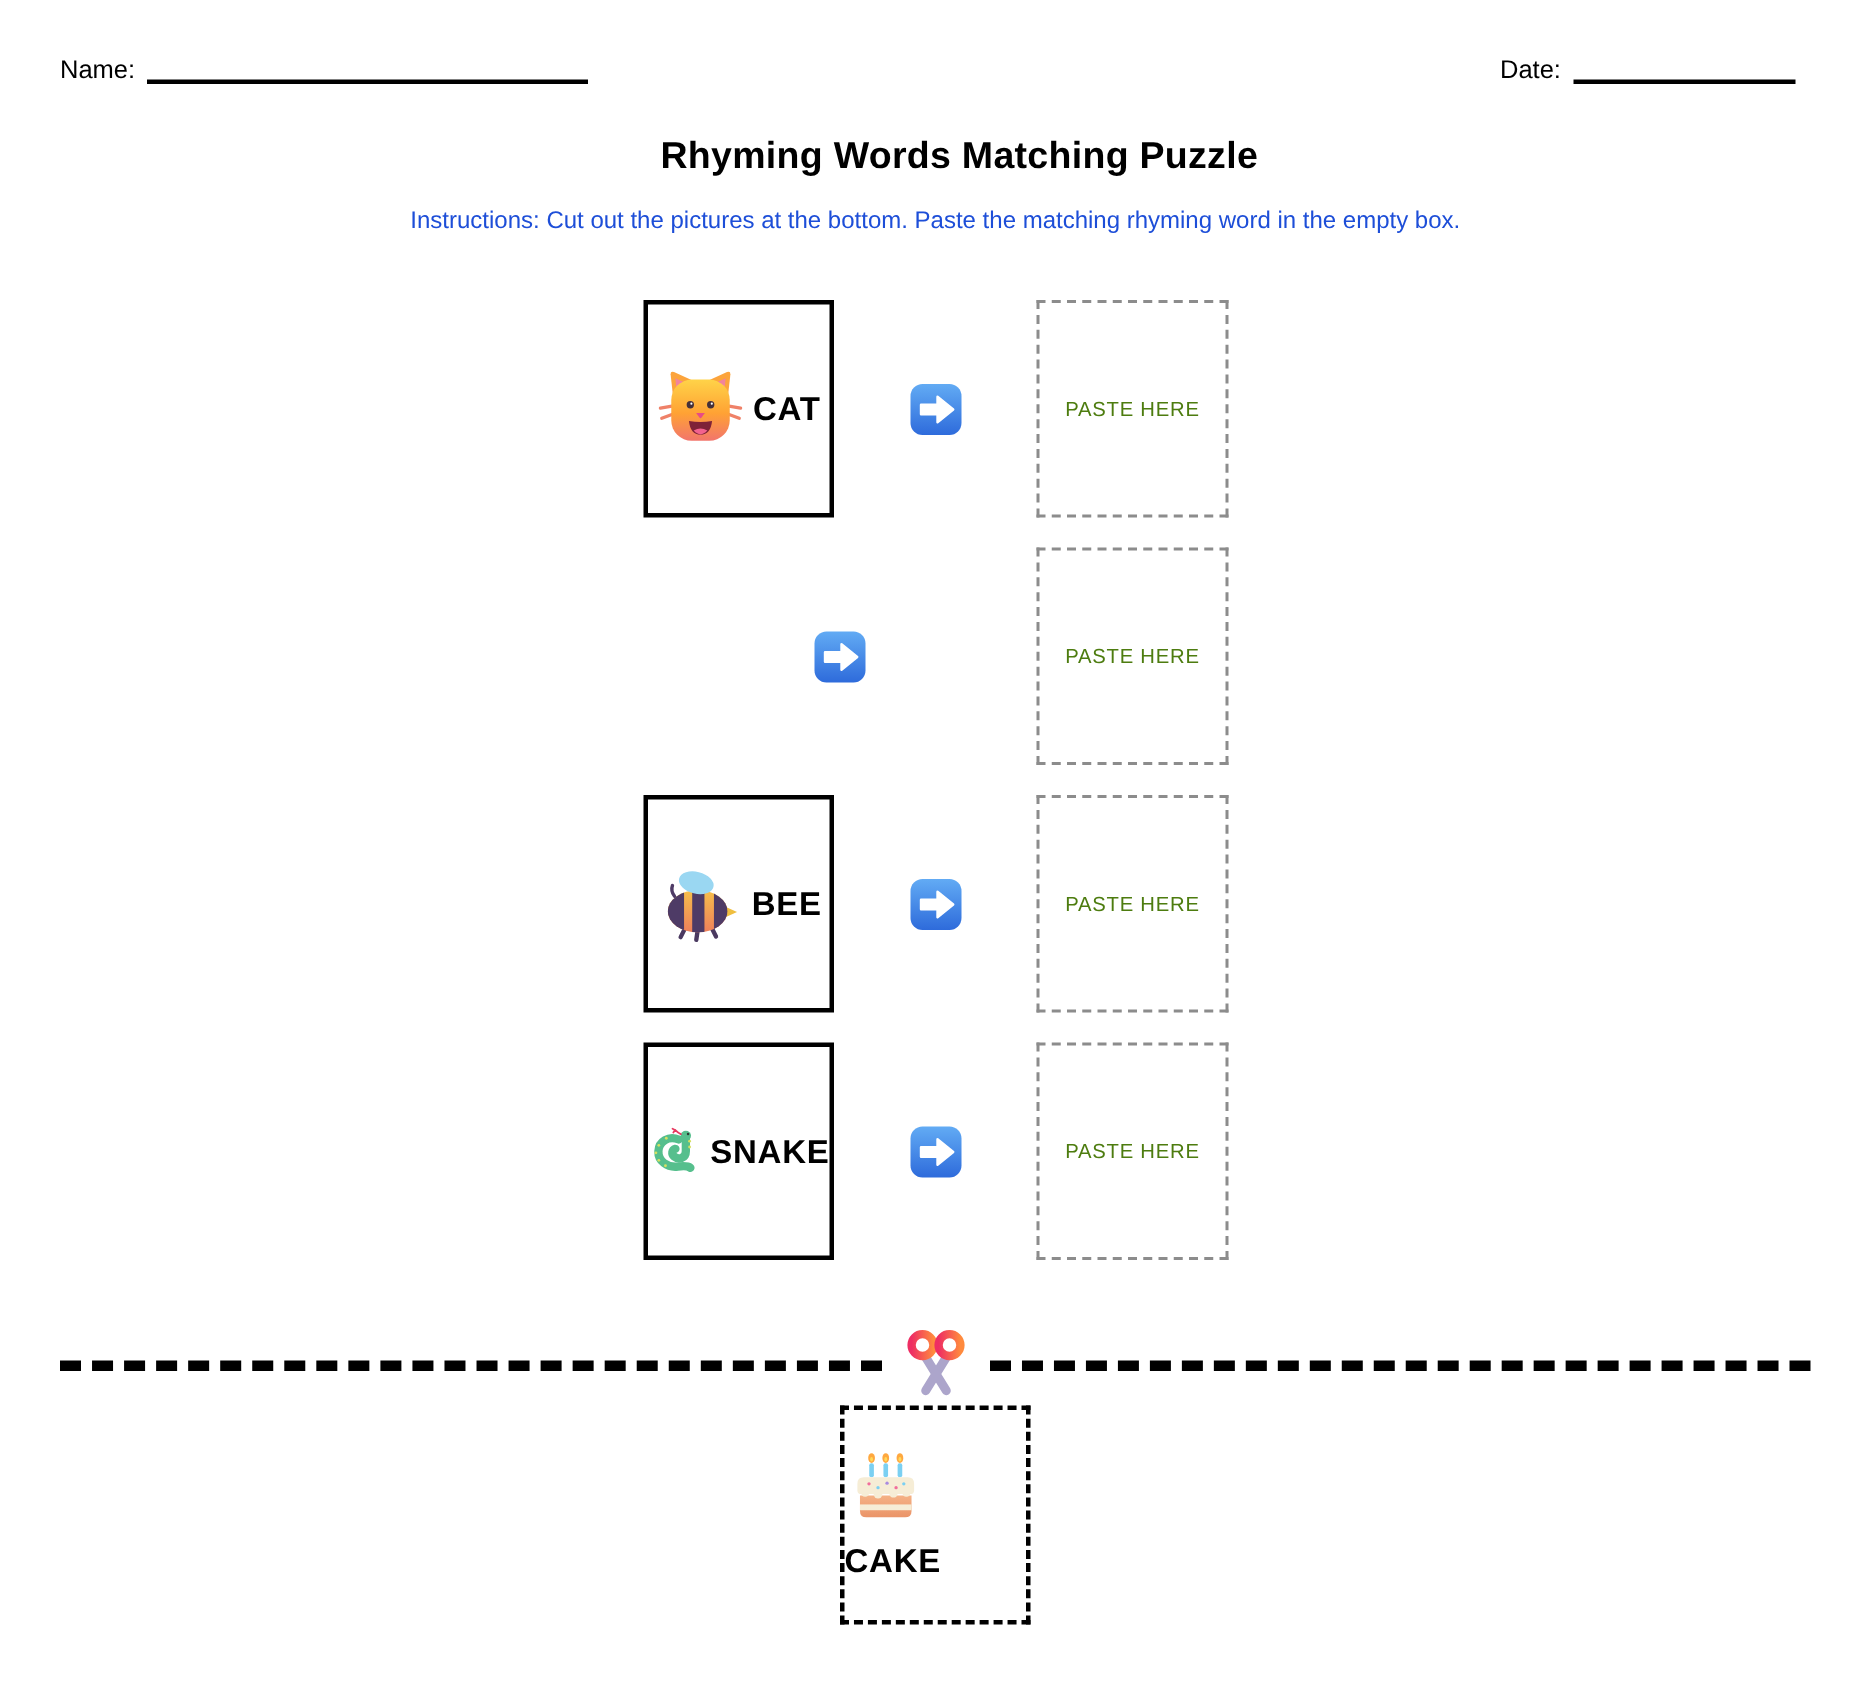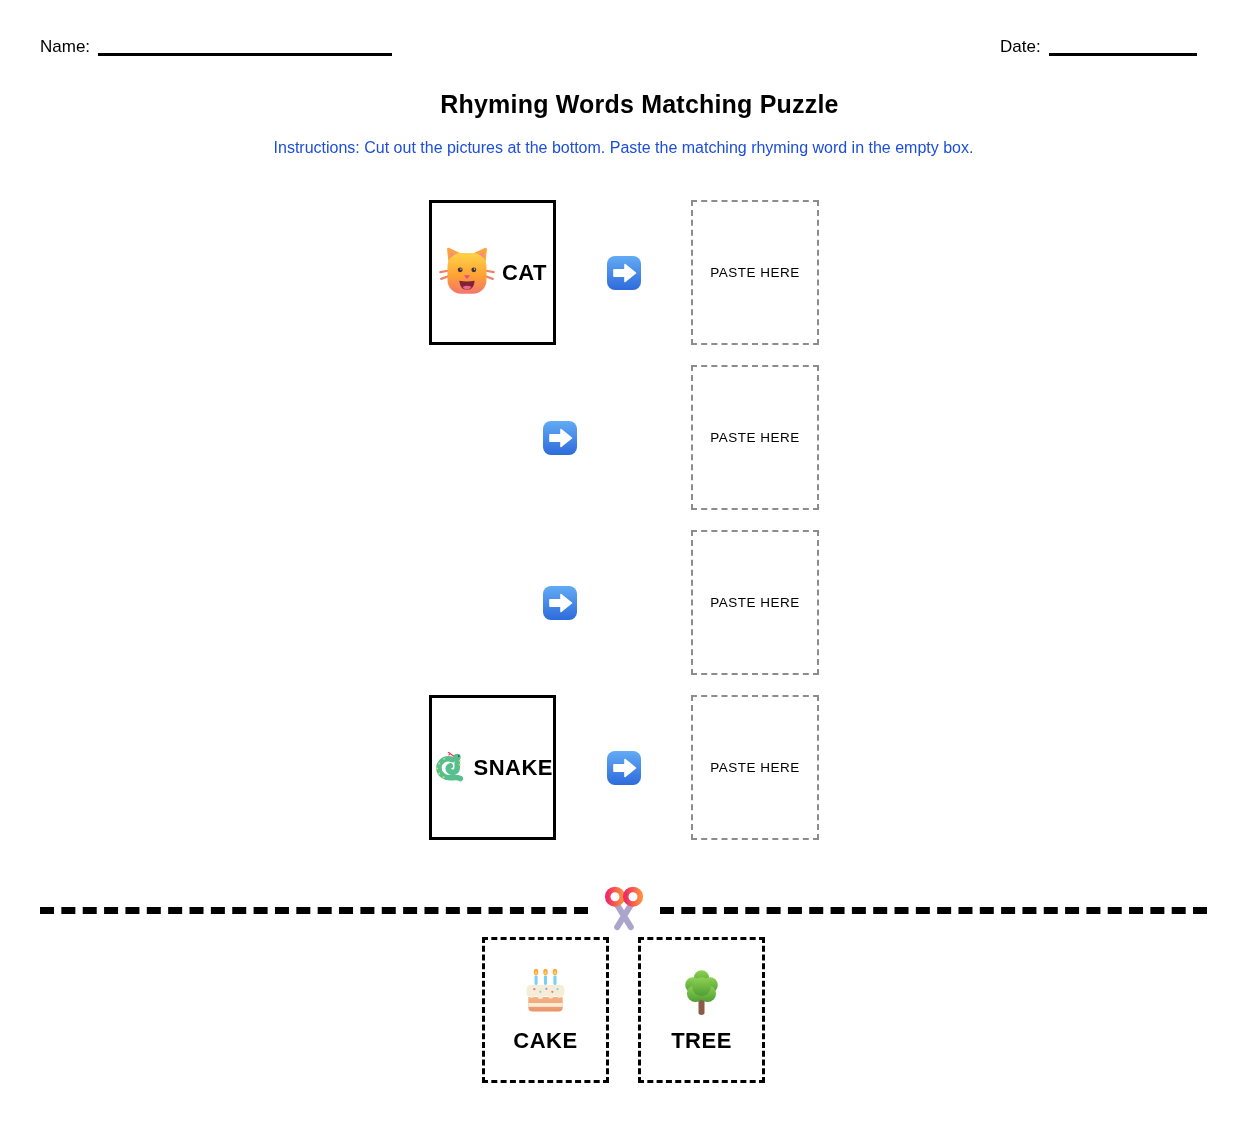--- a/index.html
+++ b/index.html
@@ -23,36 +23,36 @@
   
   .match-area{position:absolute;top:200px;left:429px;width:390px;
          display:flex;flex-direction:column;gap:20px;}
   .match-row{display:flex;height:145px;}
   .pic-box{width:127px;height:145px;box-sizing:border-box;border:3px solid #000;
          display:flex;align-items:center;justify-content:center;gap:6px;background:#fff;}
   .arrow-wrap{flex:1;display:flex;align-items:center;justify-content:center;}
   .arrow-wrap svg{width:36px;height:36px;}
   .paste-box{width:128px;height:145px;box-sizing:border-box;border:2px dashed #8c8c8c;
          display:flex;align-items:center;justify-content:center;background:#fff;}
-  .paste-label{font-size:13.5px;color:#000000;letter-spacing:.5px;}
+  .paste-label{font-size:13.5px;color:#4d7c0f;letter-spacing:.5px;}
   .word-label{font-size:22px;font-weight:bold;letter-spacing:.5px;}
   .emo{width:58px;height:58px;}
   .emo-sm{width:55px;height:55px;}
 
   
   .cut-line{position:absolute;top:882px;left:40px;right:40px;height:56px;
          display:flex;align-items:center;gap:12px;}
   .cut-seg{flex:1;height:0;border-top:7px dashed #000;}
   .scissors-svg{width:48px;height:56px;flex:0 0 auto;}
 
   
   .cutout-row{position:absolute;top:937px;left:0;width:100%;
          display:flex;justify-content:center;gap:29px;}
   .cut-card{width:127px;height:146px;box-sizing:border-box;border:3px dashed #000;
-         display:flex;flex-direction:column;align-items:center;justify-content:center;gap:7px;background:#fff;}
+         display:flex;flex-direction:column;align-items:flex-start;justify-content:center;gap:7px;background:#fff;}
 </style>
 </head>
 <body>
 
 <svg width="0" height="0" style="position:absolute" aria-hidden="true">
   <defs>
     <linearGradient id="g-cat" x1="0" y1="0" x2="0" y2="1">
         <stop offset="0" stop-color="#FFD348"></stop>
         <stop offset=".55" stop-color="#FFA234"></stop>
         <stop offset="1" stop-color="#F2756C"></stop>
@@ -158,20 +158,42 @@
           <rect x="1" y="1" width="34" height="34" rx="8" fill="url(#g-arrow)"></rect>
           <path d="M8 14.8 h11 v-5.3 L29.5 18 L19 26.5 v-5.3 H8 Z" fill="#fff" stroke="#fff" stroke-width="1.6" stroke-linejoin="round"></path>
         </svg>
       </div>
       <div class="paste-box">
         <span class="paste-label">PASTE HERE</span>
       </div>
     </div>
 
     <div class="match-row">
+      <div class="pic-box">
+        <svg class="emo" viewBox="0 0 64 64">
+          <g stroke="#4A3960" stroke-width="3.2" stroke-linecap="round">
+            <path d="M22 49 L18.5 56"></path>
+              <path d="M31 51 L30 58"></path>
+              <path d="M41 48.5 L44.5 55.5"></path>
+          </g>
+          <path d="M51 33.5 L60 37.5 L51 41.5 Z" fill="#EFBE3F"></path>
+          <clipPath id="beeclip">
+              <ellipse cx="31" cy="37" rx="22" ry="15.5"></ellipse>
+            </clipPath>
+          <g clip-path="url(#beeclip)">
+            <rect x="9" y="21" width="44" height="32" fill="url(#g-bee)"></rect>
+            <rect x="9" y="21" width="12" height="32" fill="#4E3B66"></rect>
+            <rect x="27" y="21" width="9" height="32" fill="#4E3B66"></rect>
+            <rect x="43" y="21" width="10" height="32" fill="#4E3B66"></rect>
+          </g>
+          <path d="M14 26 Q11 22 12.5 18" stroke="#4E3B66" stroke-width="2.5" fill="none" stroke-linecap="round"></path>
+          <ellipse cx="30" cy="16" rx="13" ry="8" fill="#9AD7F2" transform="rotate(14 30 16)"></ellipse>
+        </svg>
+        <span class="word-label">BEE</span>
+      </div>
       <div class="arrow-wrap">
         <svg viewBox="0 0 36 36">
           <rect x="1" y="1" width="34" height="34" rx="8" fill="url(#g-arrow)"></rect>
           <path d="M8 14.8 h11 v-5.3 L29.5 18 L19 26.5 v-5.3 H8 Z" fill="#fff" stroke="#fff" stroke-width="1.6" stroke-linejoin="round"></path>
         </svg>
       </div>
       <div class="paste-box">
         <span class="paste-label">PASTE HERE</span>
       </div>
     </div>
@@ -255,30 +277,16 @@
             <circle cx="26" cy="30" r="1.3" fill="#7BD0F2"></circle>
           <circle cx="33" cy="26.5" r="1.3" fill="#A98BE0"></circle>
             <circle cx="40" cy="30" r="1.3" fill="#F26D9C"></circle>
           <circle cx="46" cy="27" r="1.3" fill="#7BD0F2"></circle>
         </g>
       </svg>
       <span class="word-label">CAKE</span>
     </div>
 
 
-    <div class="cut-card">
-      <svg class="emo-sm" viewBox="0 0 64 64">
-        <path d="M28.5 38 h7 v16.5 q0 2.5 -3.5 2.5 q-3.5 0 -3.5 -2.5 Z" fill="#8A5B46"></path>
-        <g fill="url(#g-tree)">
-          <circle cx="32" cy="14" r="9"></circle>
-          <circle cx="22" cy="22" r="9"></circle>
-          <circle cx="42" cy="22" r="9"></circle>
-          <circle cx="25" cy="32" r="10"></circle>
-          <circle cx="39" cy="32" r="10"></circle>
-          <circle cx="32" cy="24" r="11"></circle>
-        </g>
-      </svg>
-      <span class="word-label">TREE</span>
-    </div>
 
 
   </div>
 </div>
 
 </body></html>

